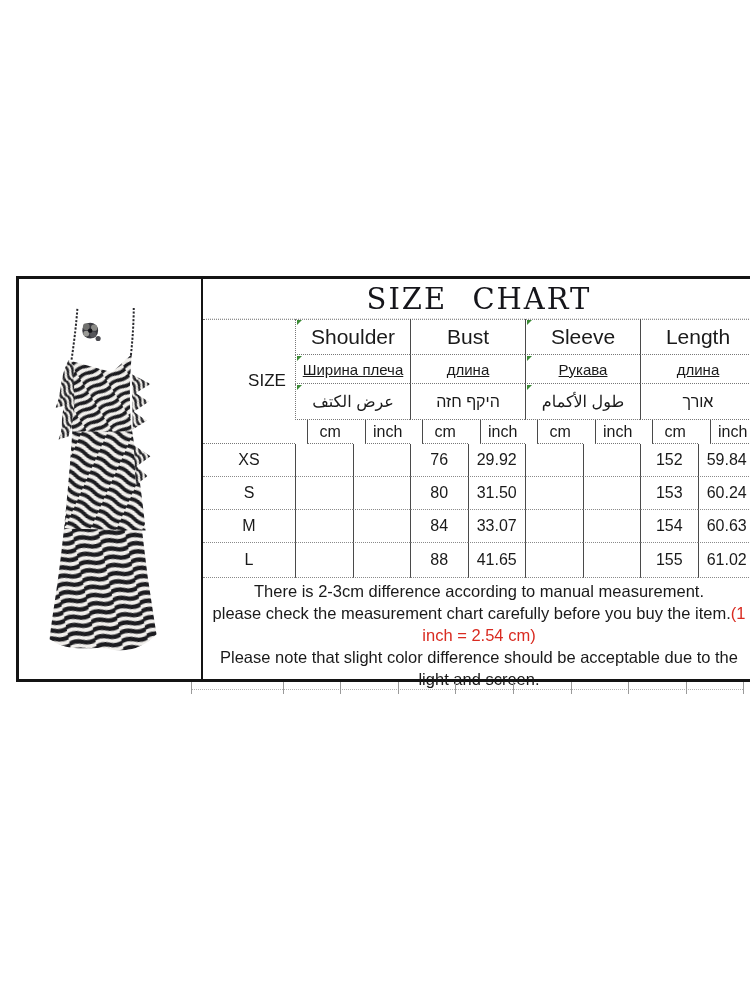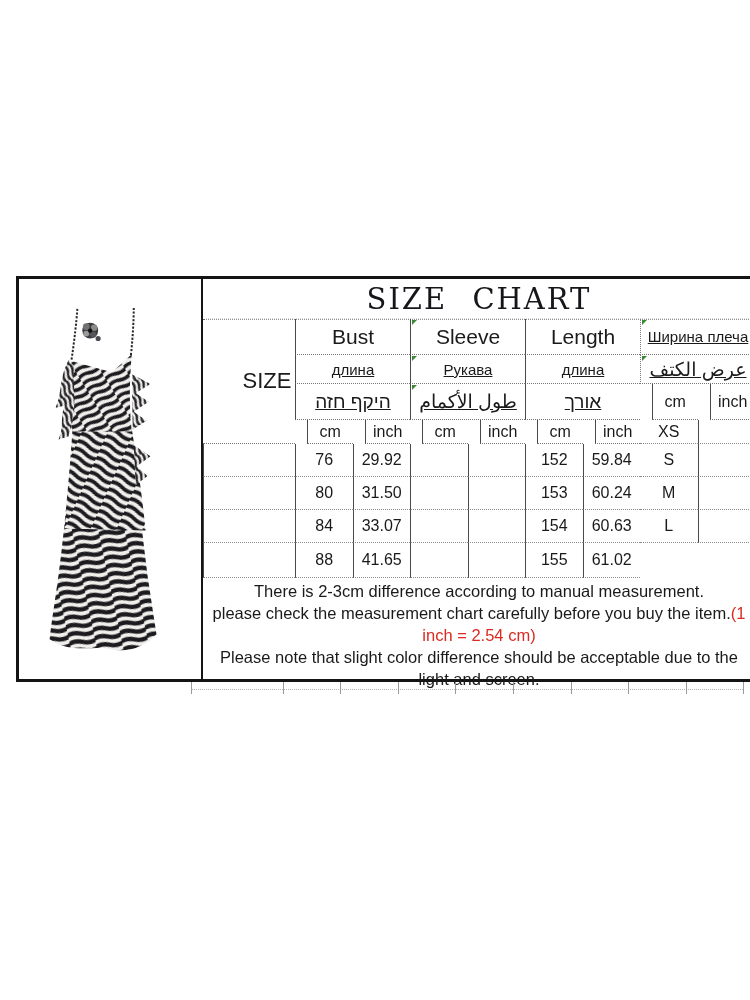--- a/index.html
+++ b/index.html
@@ -32,25 +32,25 @@
   .cell { position:relative; display:flex; align-items:center; justify-content:center; overflow:hidden; }
 
   .title-cell {
     grid-column:1 / -1;
     border-bottom:1px dotted #6a6a6a;
     font-family:"DejaVu Serif", serif;
     font-size:29px; letter-spacing:2px; word-spacing:14px;
     color:#15151a; transform:scaleY(1.04);
   }
 
-  .size-cell { grid-column:1; grid-row:2 / 6; font-size:22px; border-bottom:1px dotted #777;padding-left:36px; }
+  .size-cell { grid-column:1; grid-row:2 / 6; font-size:17px; border-bottom:1px dotted #777;padding-left:36px; }
 
   .hdr-en { font-size:21px; border-bottom:1px dotted #777; border-left:1px dotted #777; }
   .hdr-ru { font-size:15px; border-bottom:1px dotted #777; border-left:1px dotted #777;text-decoration:underline; }
-  .hdr-ar { font-size:19px; border-bottom:1px dotted #777; border-left:1px dotted #777;text-decoration:underline; }
+  .hdr-ar { font-size:16px; border-bottom:1px dotted #777; border-left:1px dotted #777; }
   .span2 { grid-column:span 2; }
   .solid-left { border-left:1px solid #4a4a4a !important; }
 
   .unit-cell { font-size:16px; border-left:1px solid #4a4a4a; border-bottom:1px dotted #777;margin-left:12px; }
 
   .rowlab { font-size:16px; border-bottom:1px dotted #8a8a8a;text-align:right; }
   .dcell  { font-size:16px; border-left:1px solid #4a4a4a; border-bottom:1px dotted #8a8a8a; }
 
   .note-cell {
     grid-column:1 / -1; grid-row:10;
@@ -128,20 +128,24 @@
         </g>
       </svg>
     </div>
 
     <div class="tbl">
 
       <div class="cell title-cell">SIZE CHART</div>
 
       <div class="cell size-cell">SIZE</div>
 
+      <div class="cell hdr-en span2">
+          <span class="gmark"></span>
+          <span>Shoulder</span>
+        </div>
       <div class="cell hdr-en span2 solid-left">
           <span>Bust</span>
         </div>
       <div class="cell hdr-en span2 solid-left">
           <span class="gmark"></span>
           <span>Sleeve</span>
         </div>
       <div class="cell hdr-en span2 solid-left">
           <span>Length</span>
         </div>

